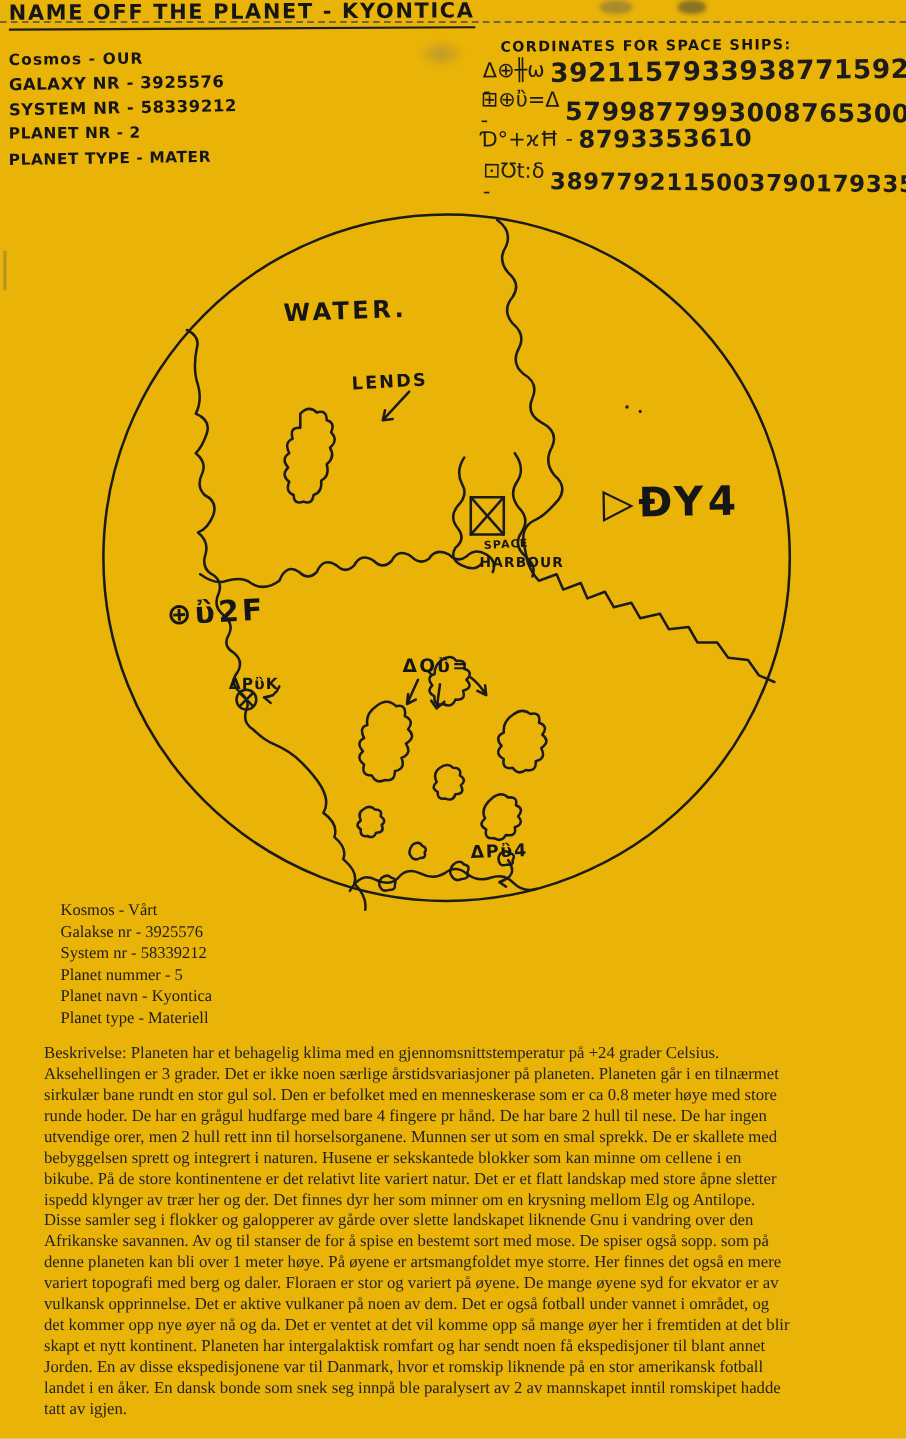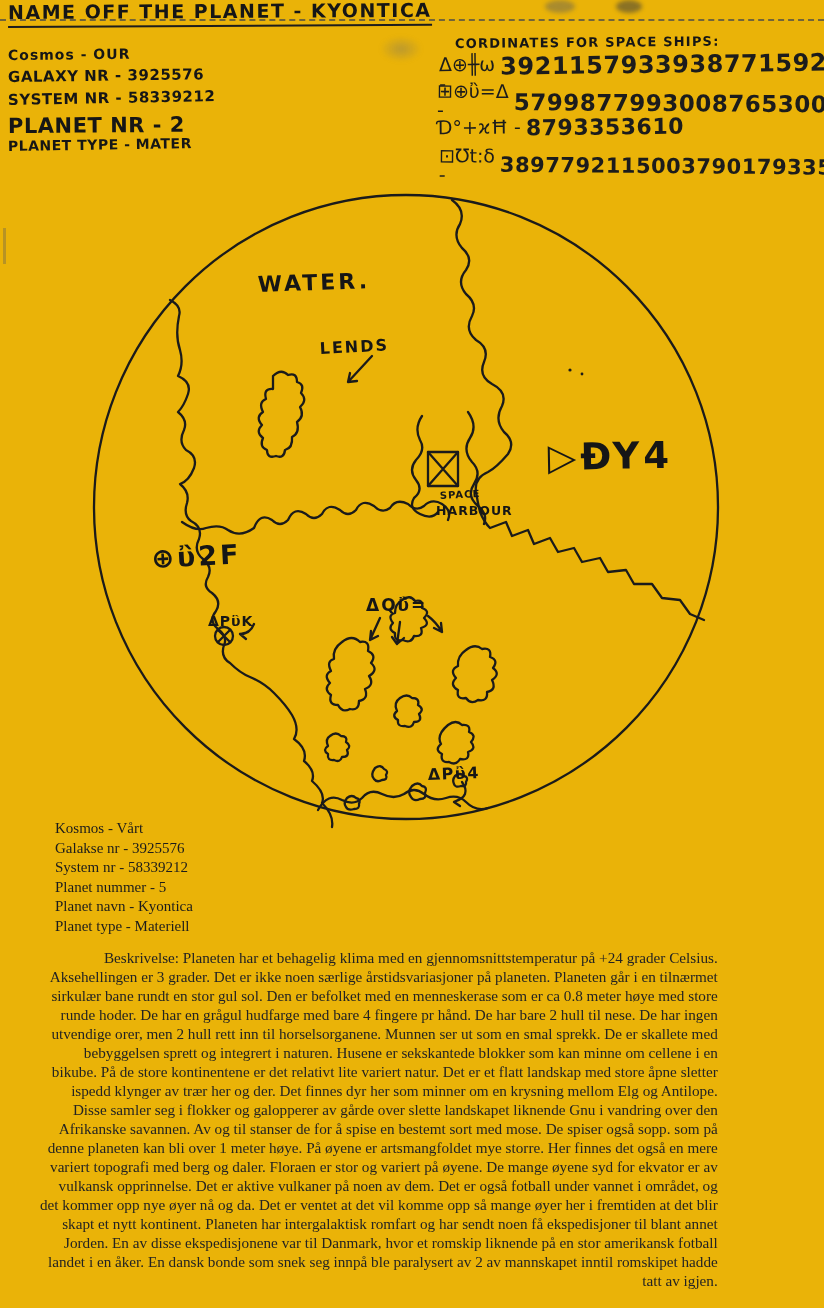--- a/index.html
+++ b/index.html
@@ -10,39 +10,39 @@
       white-space:nowrap;transform-origin:left center;}
   .title{top:1px;left:8px;font-size:19px;letter-spacing:1.5px;padding-bottom:3px;
          border-bottom:2.5px solid #1d1d1d;transform:rotate(-.3deg);}
   .rule-dashed{position:absolute;top:19px;left:0;width:824px;height:0;
                border-top:2px dashed #4a4a4a;opacity:.75;}
   .info{position:absolute;left:8px;top:27px;width:320px;height:120px;margin-top:20px;}
   .info .hw{position:absolute;left:0;}
   .i0{top:0;font-size:14px;letter-spacing:1px;transform:rotate(-.6deg);}
   .i1{top:21px;font-size:15px;letter-spacing:.5px;transform:rotate(-.8deg);}
   .i2{top:44px;font-size:15px;letter-spacing:.5px;transform:rotate(-1.1deg);}
-  .i3{top:67px;font-size:21px;letter-spacing:.5px;transform:rotate(-.4deg);text-align:center;}
+  .i3{top:67px;font-size:14px;letter-spacing:.5px;transform:rotate(-.4deg);text-align:center;}
   .i4{top:91px;font-size:14px;letter-spacing:.5px;transform:rotate(-.9deg);}
   .coords{position:absolute;left:437px;top:20px;width:387px;height:150px;margin-top:16px;}
   .coords .row{position:absolute;display:flex;align-items:flex-start;gap:5px;}
   .coords .glyphs{font-family:"DejaVu Sans", sans-serif;font-weight:400;font-size:19px;line-height:1;}
   .coords .num{font-family:"DejaVu Sans", sans-serif;font-weight:700;line-height:1;letter-spacing:.5px;}
   .c-head{position:absolute;left:18px;top:0;font-size:13px;letter-spacing:1.2px;transform:rotate(-.5deg);}
   .r0{left:2px;top:17px;transform:rotate(-.7deg);}  .r0 .num{font-size:24px;}
   .r1{left:0;top:47px;transform:rotate(.4deg);}     .r1 .num{font-size:23px;margin-top:9px;}
   .r2{left:0;top:81px;transform:rotate(-.6deg);}    .r2 .num{font-size:22px;}
   .r3{left:2px;top:112px;transform:rotate(.5deg);}  .r3 .num{font-size:21px;margin-top:8px;}
   
   .map{position:absolute;left:0;top:180px;}
   .map text{font-family:"DejaVu Sans", sans-serif;font-weight:700;fill:#161616;}
   
   .summary{position:absolute;left:55px;top:819px;font-size:15px;line-height:19.5px;}
   .summary div{white-space:nowrap;}
   .desc{position:absolute;left:40px;top:948px;font-size:15.2px;line-height:19px;color:#232323;}
-  .desc div{white-space:nowrap;text-align:right;}
+  .desc div{white-space:nowrap;}
   
   .smudge{position:absolute;border-radius:50%;filter:blur(2px);}
   .sm1{left:380px;top:36px;width:42px;height:26px;
        background:radial-gradient(closest-side,rgba(110,110,110,.38),rgba(110,110,110,0));}
   .sm2{left:545px;top:0;width:30px;height:13px;background:rgba(90,90,90,.45);}
   .sm3{left:616px;top:0;width:26px;height:13px;background:rgba(60,60,60,.55);}
   .sm4{left:3px;top:228px;width:3px;height:36px;background:rgba(90,90,90,.35);filter:none;border-radius:0;}
 </style>
 </head>
 <body>

